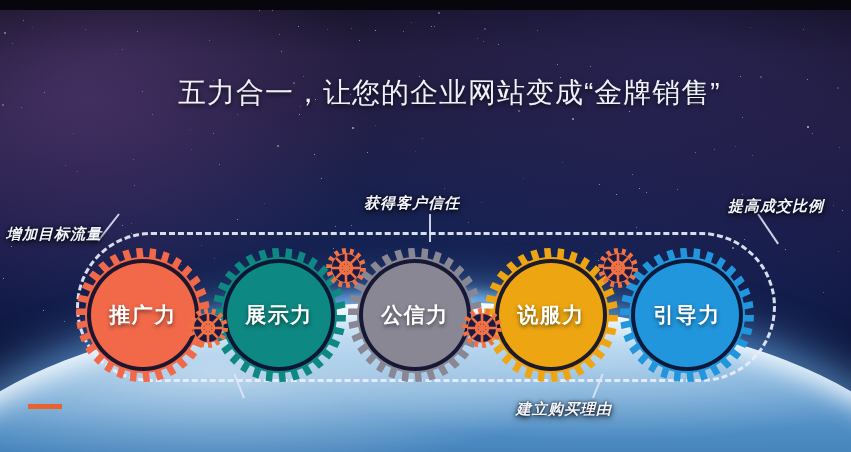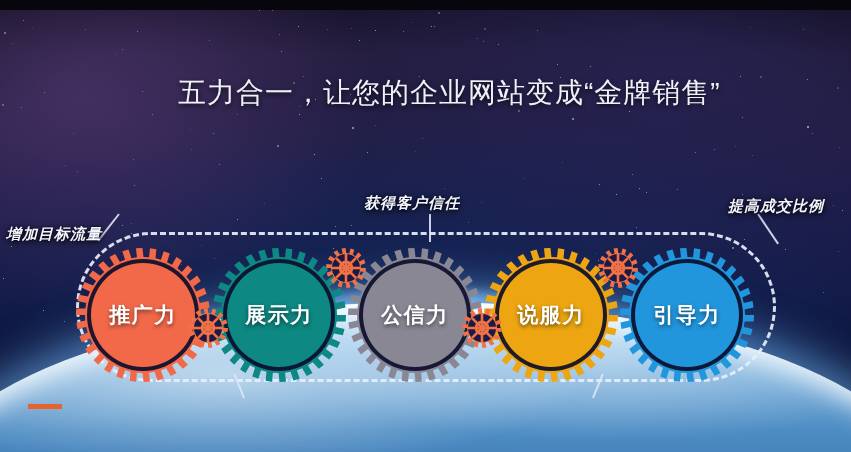--- a/index.html
+++ b/index.html
@@ -337,15 +337,16 @@
           <line x1="20" y1="20" x2="20.00" y2="6.00" stroke="#ef7145" stroke-width="2.6"></line>
           <line x1="20" y1="20" x2="29.90" y2="10.10" stroke="#ef7145" stroke-width="2.6"></line>
           <circle cx="20" cy="20" r="5.88" fill="none" stroke="#ef7145" stroke-width="3"></circle>
           <circle cx="20" cy="20" r="3" fill="#ef7145"></circle>
         </svg></div>
     </div>
 
   <div class="note" style="left:6px;top:193px;margin-top:32px;">增加目标流量</div>
   <div class="note" style="left:364px;top:194px;">获得客户信任</div>
   <div class="note" style="left:728px;top:197px;">提高成交比例</div>
+  <div class="note" style="left:516px;top:400px;">建立购买理由</div>
 
   <div class="orangebar"></div>
 </div>
 
 </body></html>

